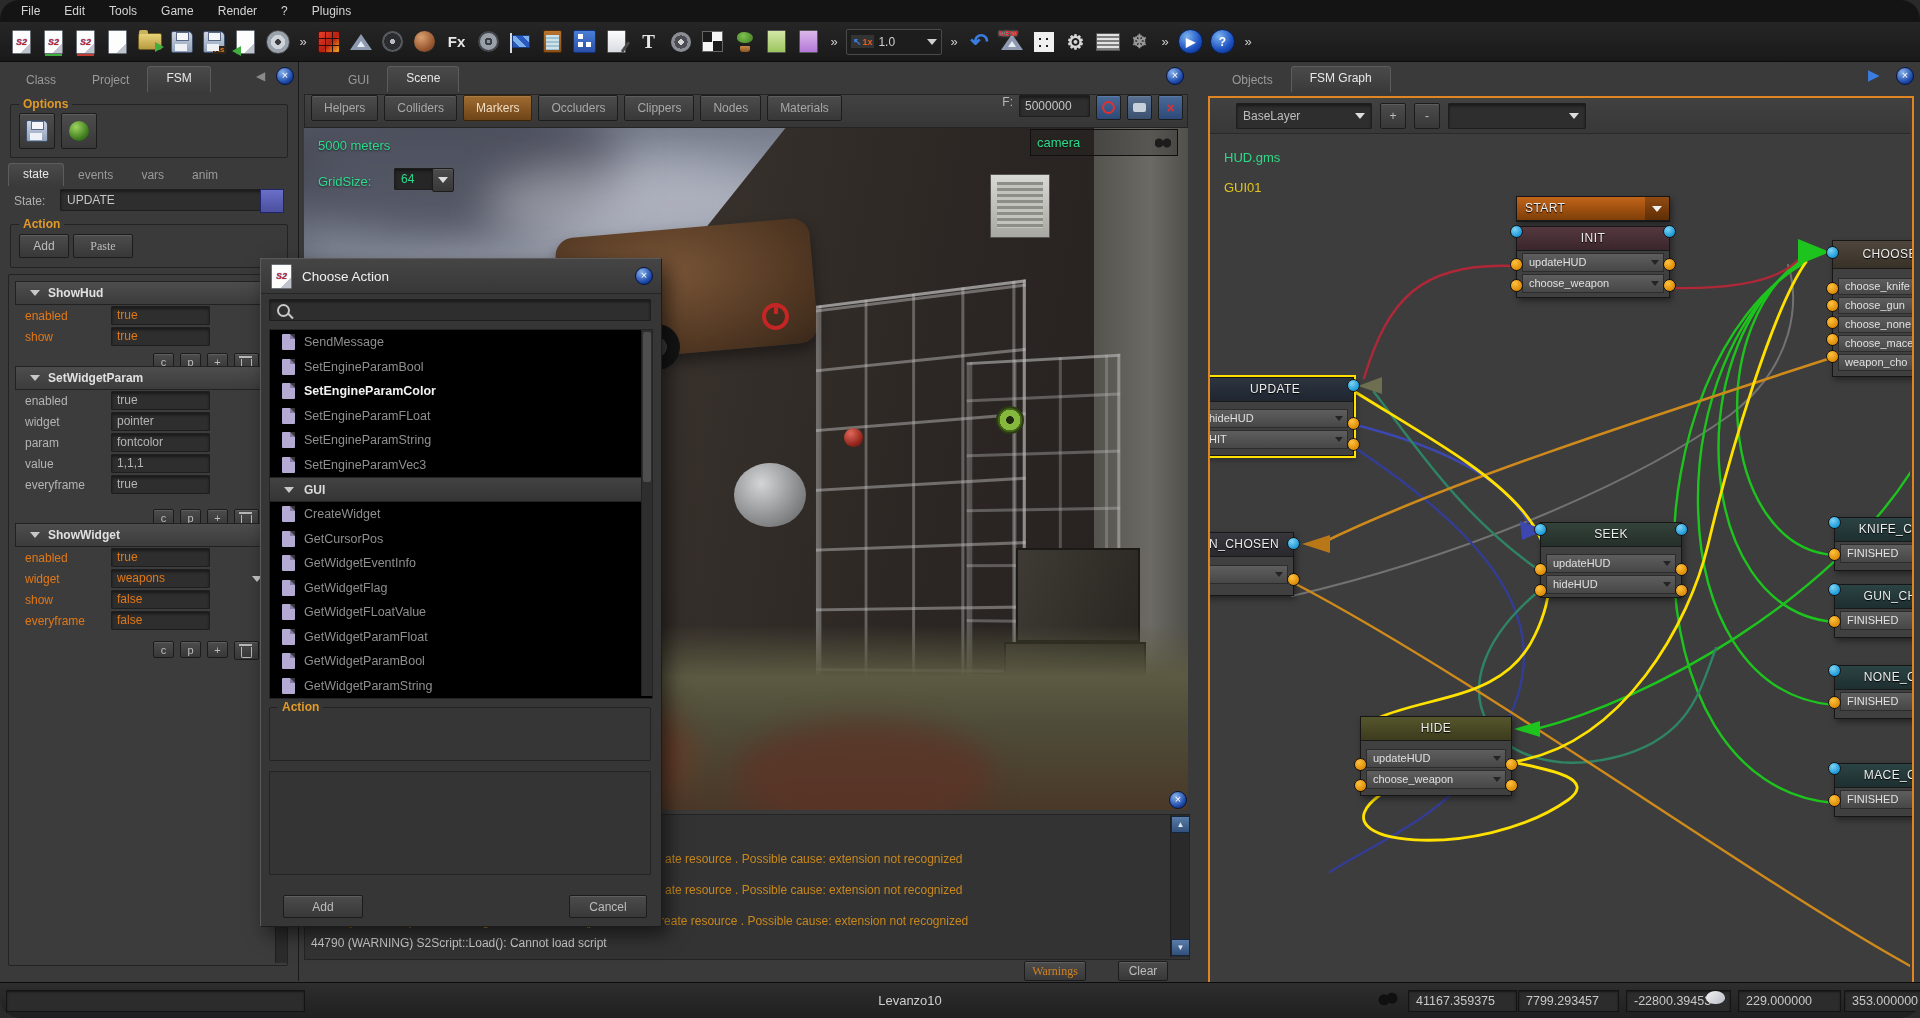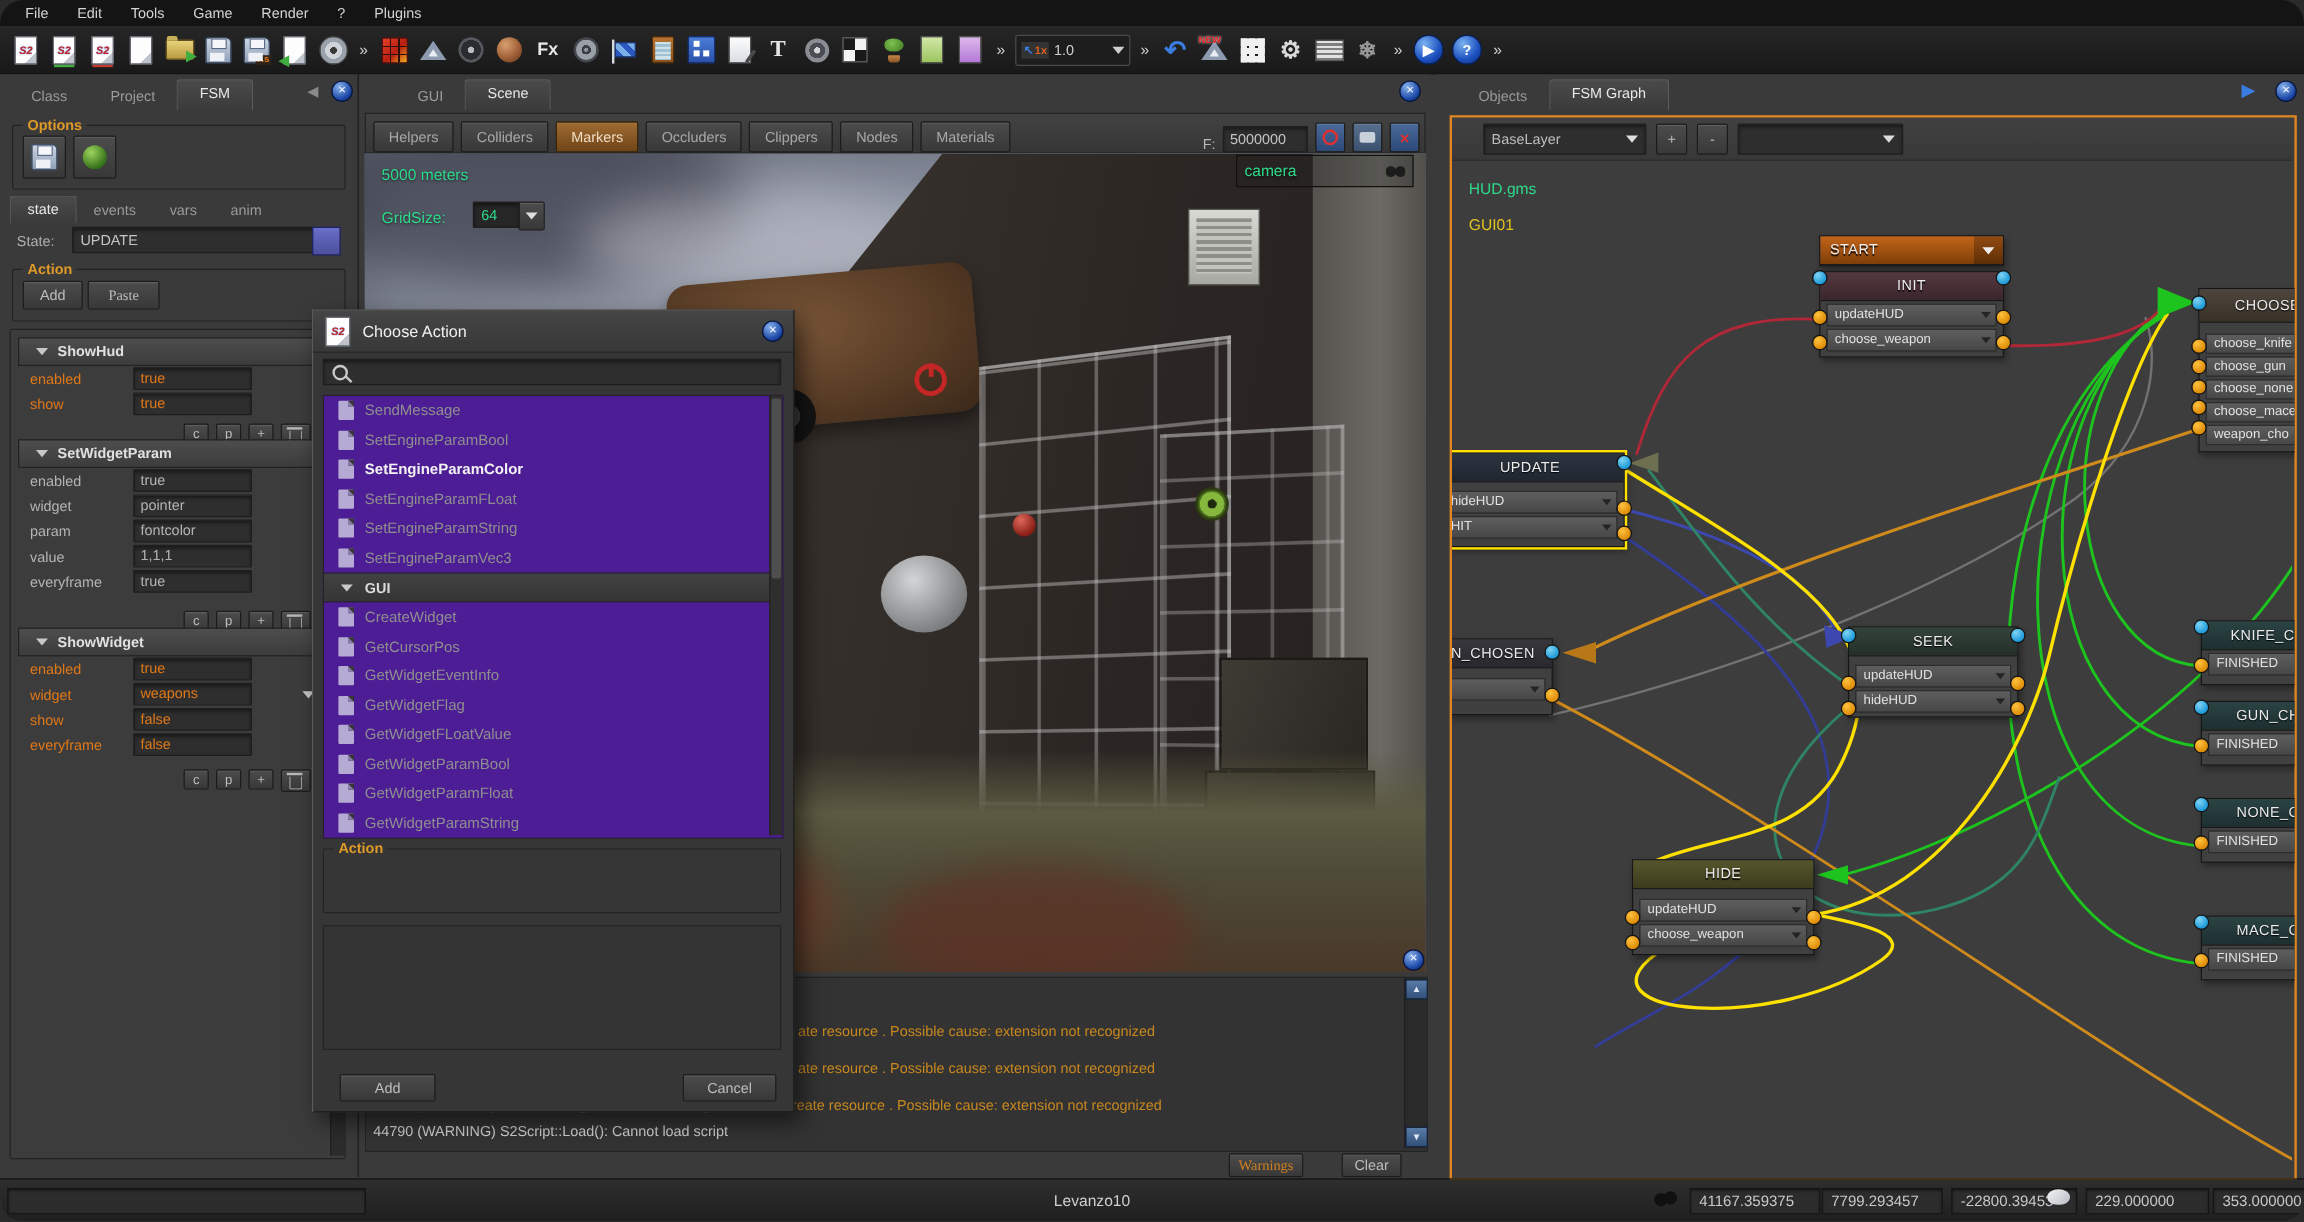--- a/index.html
+++ b/index.html
@@ -402,21 +402,21 @@
     </div>
   </div>
 
   <div id="center-panel">
     <div class="tabstrip" style="left:30px;top:0;">
       <span class="tab">GUI</span>
       <span class="tab active">Scene</span>
     </div>
     <span class="circle-btn abs" style="left:866px;top:5px;">×</span>
 
-    <div class="abs" style="left:4px;top:32px;width:884px;height:34px;background:linear-gradient(#424242,#363636);border:1px solid #242424;display:flex;align-items:flex-end;gap:6px;padding-left:6px;box-sizing:border-box;">
+    <div class="abs" style="left:4px;top:32px;width:884px;height:34px;background:linear-gradient(#424242,#363636);border:1px solid #242424;display:flex;align-items:flex-start;gap:6px;padding-left:6px;box-sizing:border-box;">
       <span class="btn3d vp-btn">Helpers</span>
       <span class="btn3d vp-btn">Colliders</span>
       <span class="btn3d vp-btn active">Markers</span>
       <span class="btn3d vp-btn">Occluders</span>
       <span class="btn3d vp-btn">Clippers</span>
       <span class="btn3d vp-btn">Nodes</span>
       <span class="btn3d vp-btn">Materials</span>
       <span style="margin-left:auto;color:#b8b8b8;">F:</span>
       <span class="inset" style="width:64px;height:20px;line-height:20px;padding-left:5px;color:#c4c4c4;">5000000</span>
       <span class="btn3d" style="width:23px;height:23px;background:linear-gradient(#4a6a9a,#2c4a78);">
@@ -692,21 +692,21 @@
     <div class="abs" style="left:0;top:0;right:0;height:34px;background:linear-gradient(#454545,#383838);border-bottom:1px solid #262626;display:flex;align-items:center;gap:10px;padding-left:10px;">
       <span class="ic-doc" style="width:19px;height:23px;">
           <span class="s2">S2</span>
         </span>
       <span style="color:#f0f0f0;font-size:13.5px;">Choose Action</span>
       <span class="circle-btn" style="margin-left:auto;margin-right:8px;">×</span>
     </div>
     <div class="inset abs" style="left:8px;top:40px;width:382px;height:22px;display:flex;align-items:center;padding-left:7px;box-sizing:border-box;">
       <span class="mag"></span>
     </div>
-    <div class="abs" style="left:8px;top:70px;width:382px;height:368px;background:#4c1d95;border:1px solid #242424;overflow:hidden;">
+    <div class="abs" style="left:8px;top:70px;width:382px;height:368px;background:#000000;border:1px solid #242424;overflow:hidden;">
       <div class="dlg-item">
           <span class="p-doc"></span>
           <span>SendMessage</span>
         </div>
       <div class="dlg-item">
           <span class="p-doc"></span>
           <span>SetEngineParamBool</span>
         </div>
       <div class="dlg-item selected">
           <span class="p-doc"></span>
@@ -743,25 +743,25 @@
       <div class="dlg-item">
           <span class="p-doc"></span>
           <span>GetWidgetFlag</span>
         </div>
       <div class="dlg-item">
           <span class="p-doc"></span>
           <span>GetWidgetFLoatValue</span>
         </div>
       <div class="dlg-item">
           <span class="p-doc"></span>
+          <span>GetWidgetParamFloat</span>
+        </div>
+      <div class="dlg-item">
+          <span class="p-doc"></span>
           <span>GetWidgetParamBool</span>
-        </div>
-      <div class="dlg-item">
-          <span class="p-doc"></span>
-          <span>GetWidgetParamFloat</span>
         </div>
       <div class="dlg-item">
           <span class="p-doc"></span>
           <span>GetWidgetParamString</span>
         </div>
       <div class="abs" style="right:0;top:0;width:10px;height:366px;background:#2e2e2e;border-left:1px solid #222;">
           <div style="margin:2px 1px;width:8px;height:150px;background:#4e4e4e;border-radius:2px;"></div>
         </div>
     </div>
     <div class="gbox" style="left:8px;top:448px;width:380px;height:52px;">

